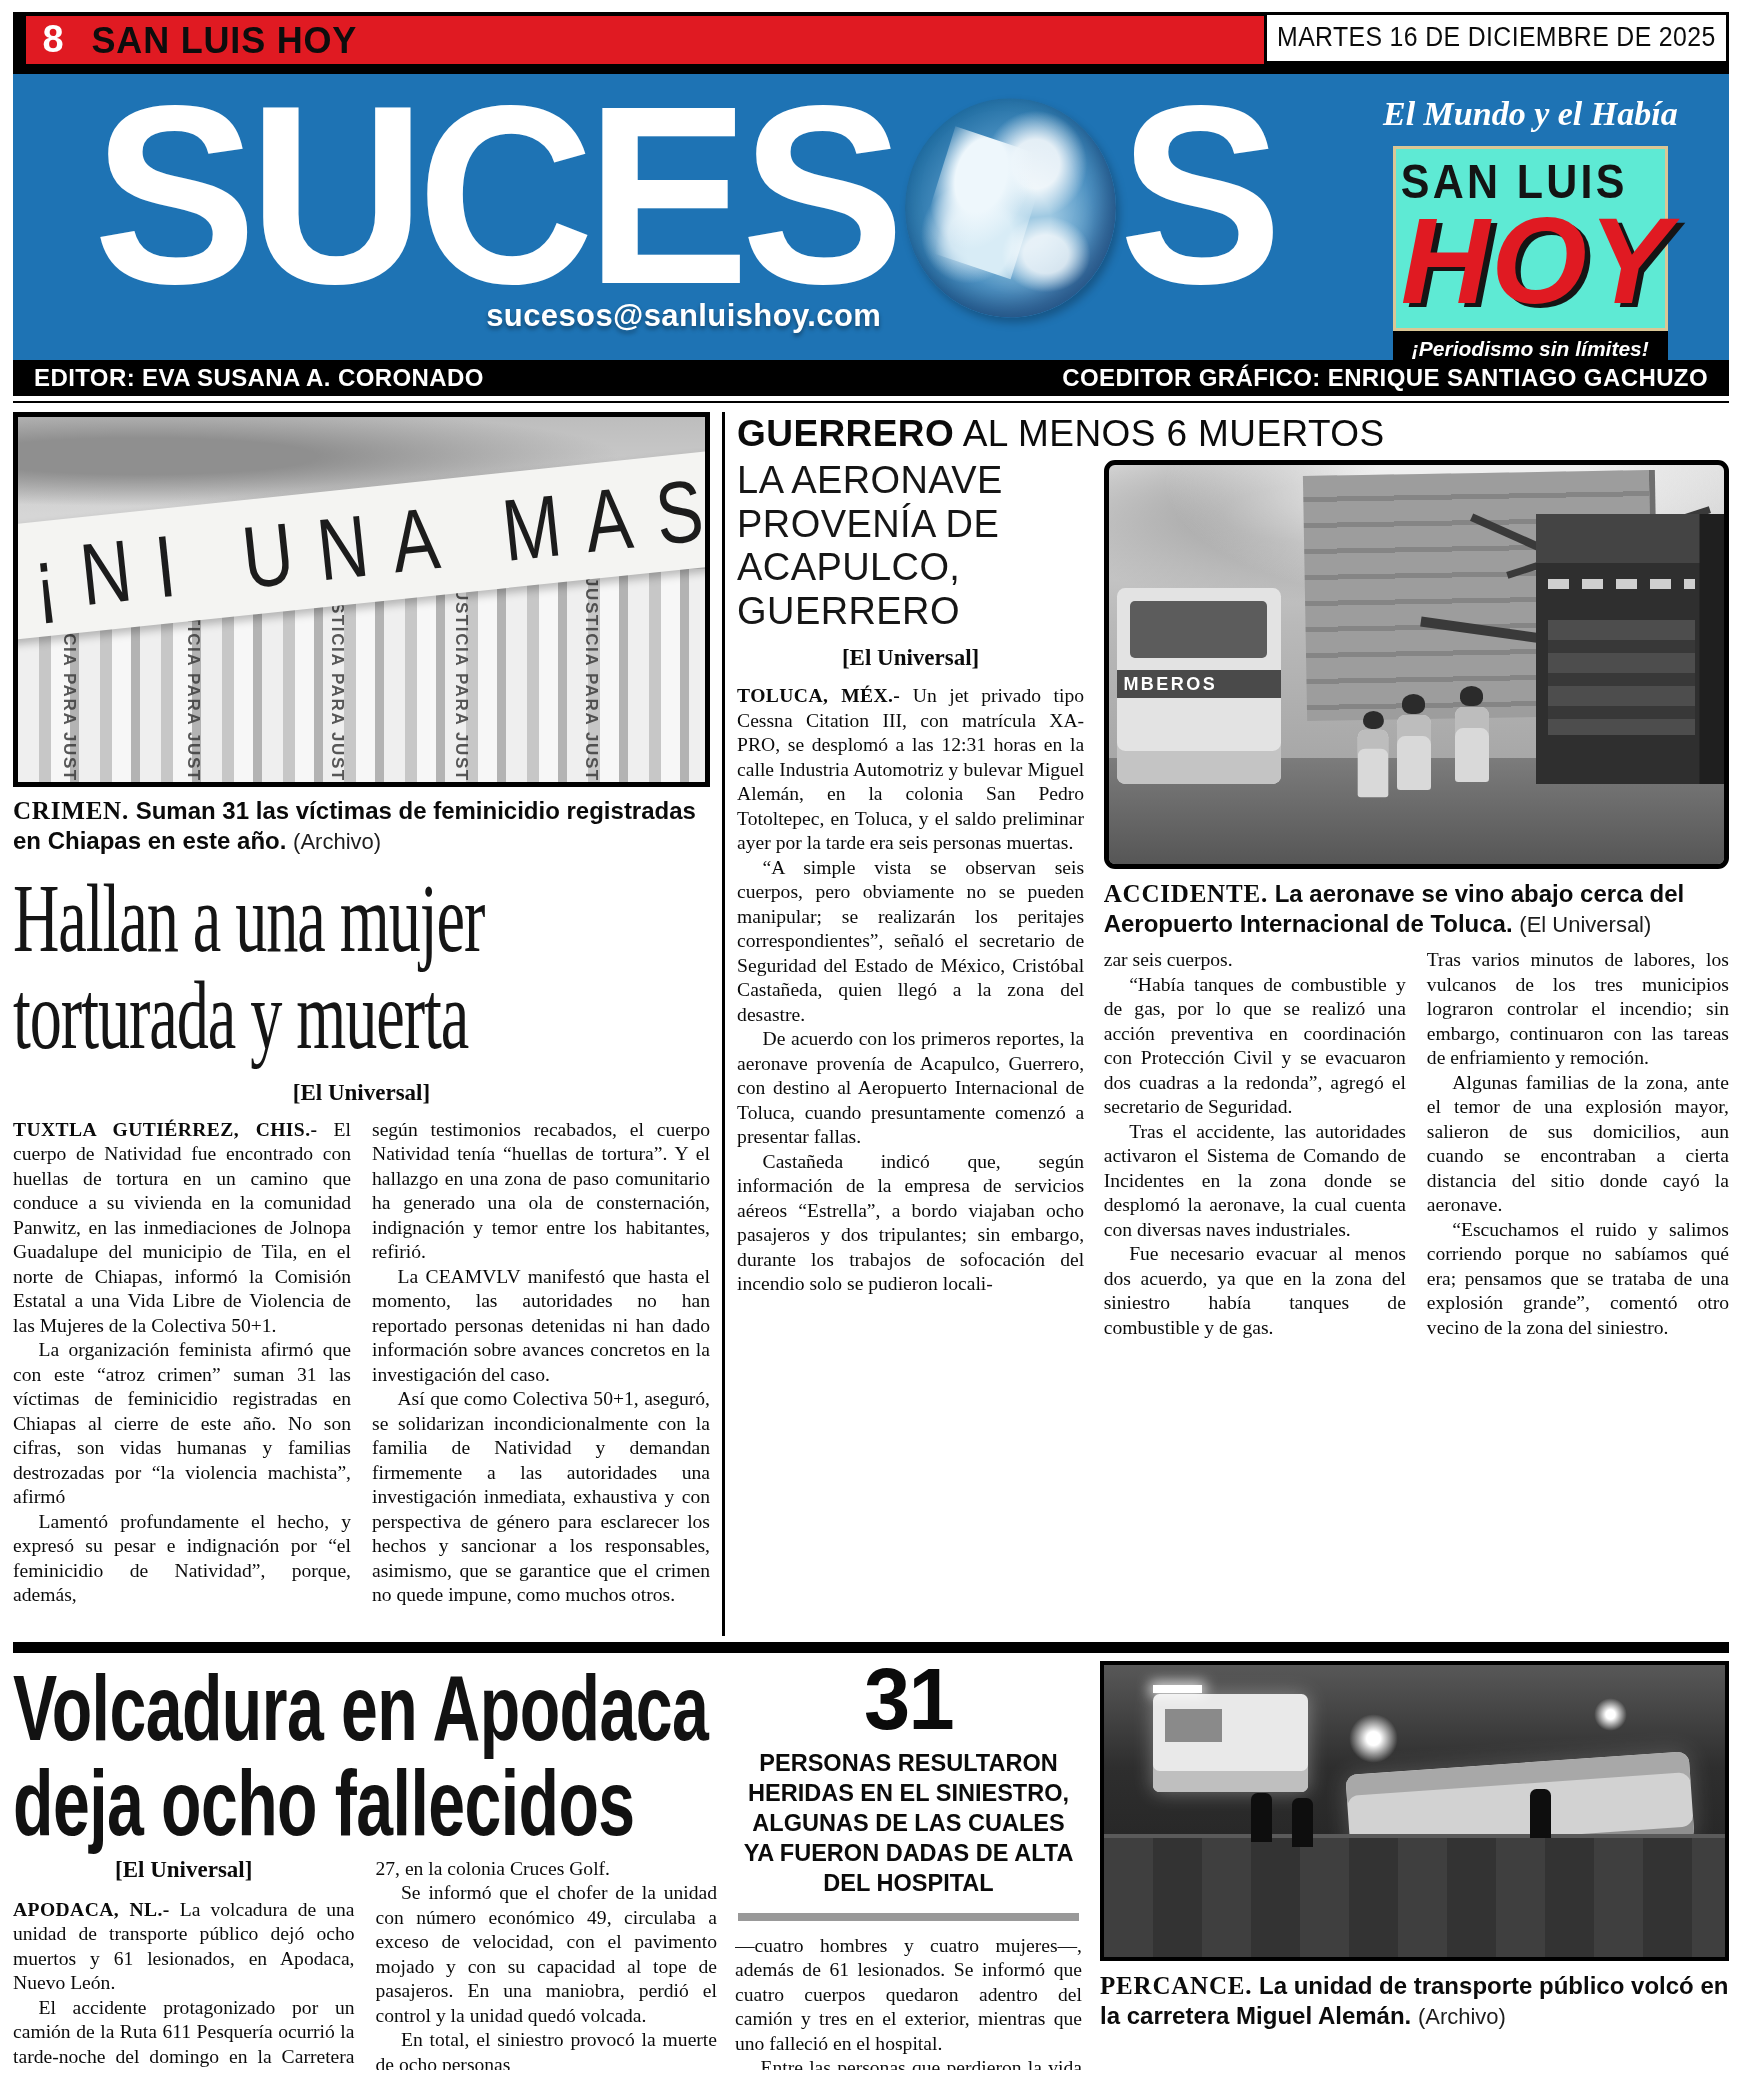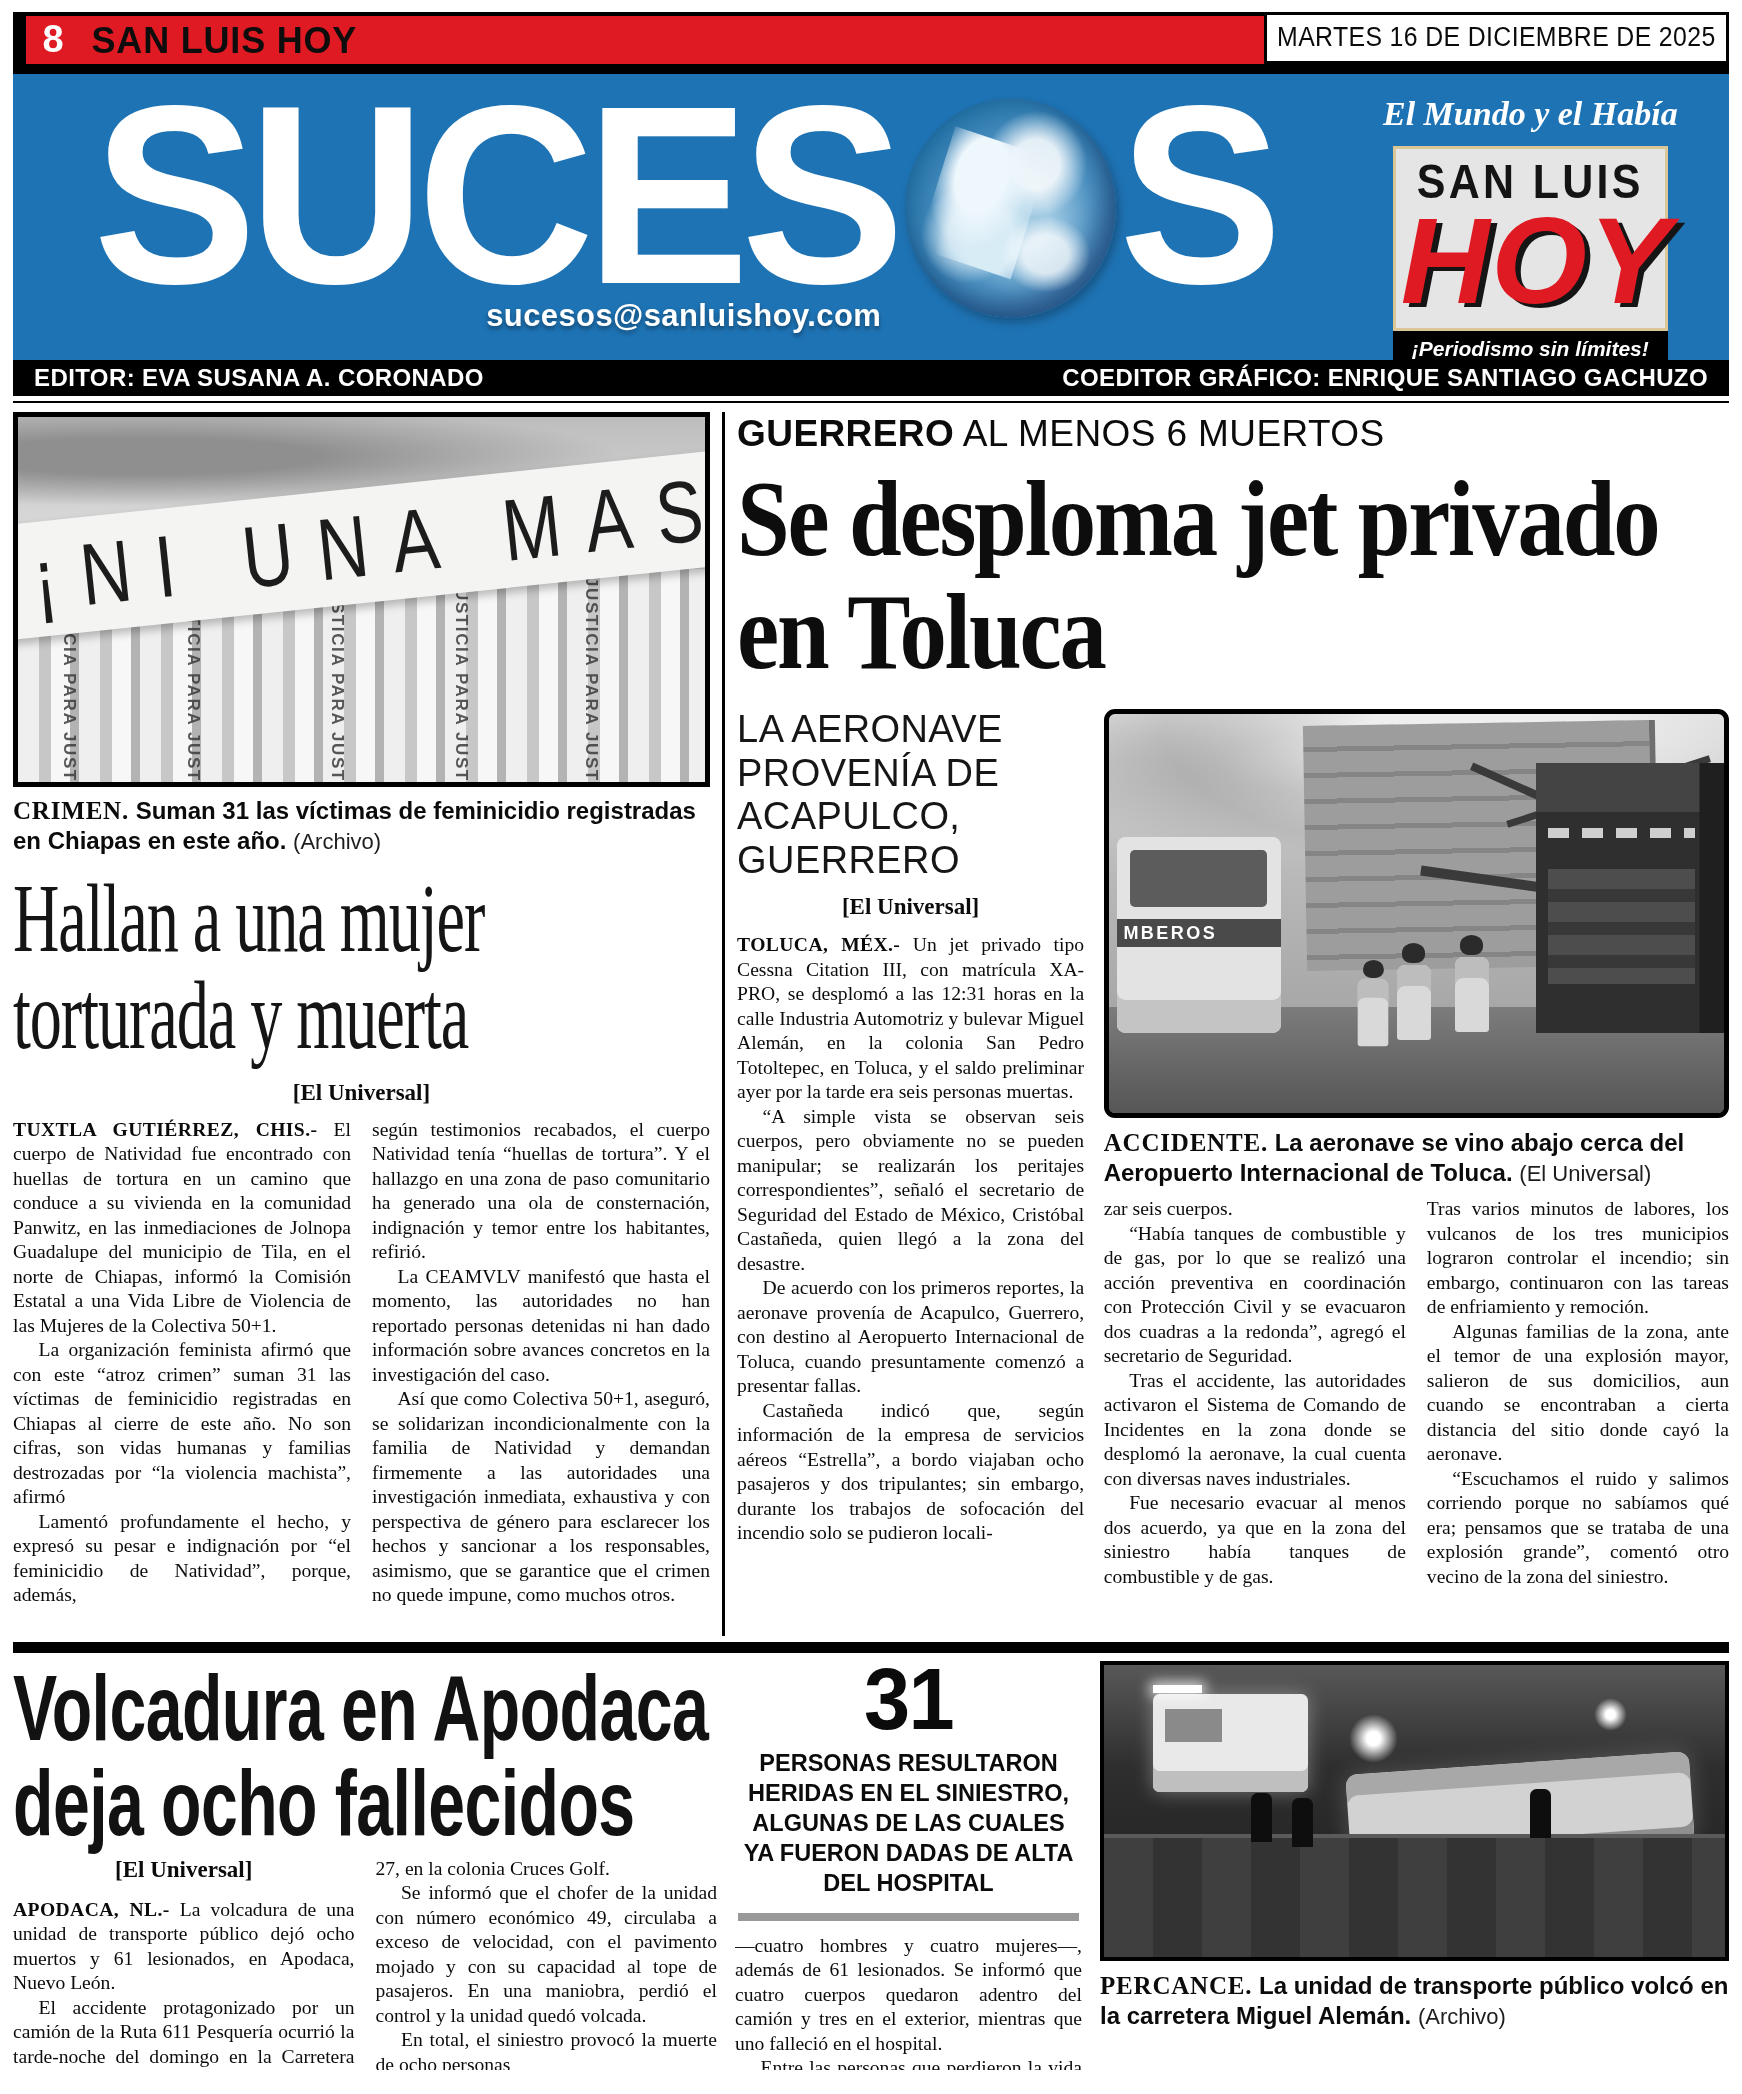--- a/index.html
+++ b/index.html
@@ -38,21 +38,21 @@
                       radial-gradient(ellipse at 70% 80%, #d8ecf6 0 22%, rgba(216,236,246,0) 55%);
            transform:rotate(18deg); }
   .globe::after { content:""; position:absolute; right:24.5px; bottom:24.5px; width:90px; height:74px;
            background:radial-gradient(ellipse at 50% 50%, rgba(255,255,255,.75) 0 35%, rgba(255,255,255,0) 70%); }
   .banner-email { color:#fff; font-size:31px; font-weight:700; margin-top:-14.7px; letter-spacing:0.4px;
                   text-shadow:0 2.5px 4.1px rgba(0,0,0,.4); }
   .banner-right { width:368px; display:flex; flex-direction:column; align-items:center; padding-top:16.4px; }
   .tagline { color:#fff; font-family:"Liberation Serif", serif; font-style:italic; font-weight:700;
              font-size:34px; }
   .logo-wrap { width:275px; margin-top:13px; }
-  .logo-box { background:#e5e5e5; border:3.3px solid #dbc795; text-align:center; padding:8.2px 4.9px 1.6px; }
+  .logo-box { background:#5eead4; border:3.3px solid #dbc795; text-align:left; padding:8.2px 4.9px 1.6px; }
   .logo-sanluis { font-size:43px; font-weight:700; letter-spacing:3.3px; color:#141414; transform:scaleY(1.1); }
   .logo-hoy { font-size:123px; line-height:.88; font-weight:700; font-style:italic; color:#e01a22;
               text-shadow:5.7px 4.1px 0 #151515; letter-spacing:1.6px; padding-bottom:11.5px; }
   .logo-slogan { background:#000; color:#fff; font-style:italic; font-weight:700; font-size:21px;
                  text-align:center; padding:5.7px 3.3px; }
 
   
   .editorbar { background:#000; color:#fff; display:flex; justify-content:space-between;
                align-items:center; padding:0 21px; height:36px; font-size:24px; font-weight:700;
                letter-spacing:0.4px; }
@@ -264,23 +264,20 @@
         </div>
       </div>
     </div>
 
     <div class="vrule"></div>
 
     <div class="right-col">
       <div class="kicker">
         <b>GUERRERO</b><span> AL MENOS 6 MUERTOS</span>
       </div>
-      <div class="hl-jet">
-        <h1 class="squeeze">Se desploma jet privado en Toluca</h1>
-      </div>
       <div class="jet-lower">
         <div class="jet-c1">
           <div class="deck">LA AERONAVE PROVENÍA DE ACAPULCO, GUERRERO</div>
           <div class="byline">[El Universal]</div>
           <div class="bcol">
             <p class="para"><span class="dateline">TOLUCA, MÉX.-</span> <span>Un jet privado tipo Cessna Citation III, con matrícula XA-PRO, se desplomó a las 12:31 horas en la calle Industria Automotriz y bulevar Miguel Alemán, en la colonia San Pedro Totoltepec, en Toluca, y el saldo preliminar ayer por la tarde era seis personas muertas.</span></p>
             <p class="para">“A simple vista se observan seis cuerpos, pero obviamente no se pueden manipular; se realizarán los peritajes correspondientes”, señaló el secretario de Seguridad del Estado de México, Cristóbal Castañeda, quien llegó a la zona del desastre.</p>
             <p class="para">De acuerdo con los primeros reportes, la aeronave provenía de Acapulco, Guerrero, con destino al Aeropuerto Internacional de Toluca, cuando presuntamente comenzó a presentar fallas.</p>
             <p class="para">Castañeda indicó que, según información de la empresa de servicios aéreos “Estrella”, a bordo viajaban ocho pasajeros y dos tripulantes; sin embargo, durante los trabajos de sofocación del incendio solo se pudieron locali-</p>
           </div>

